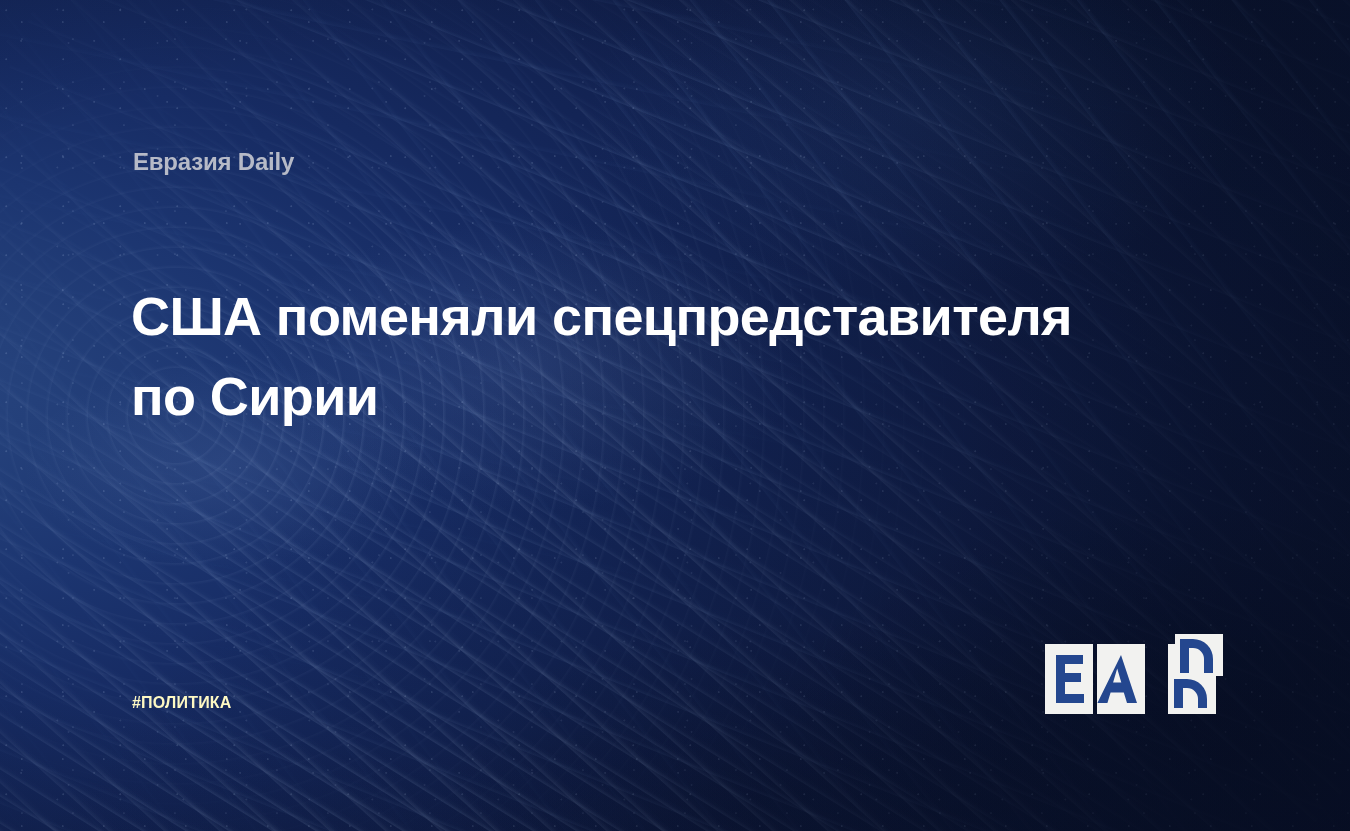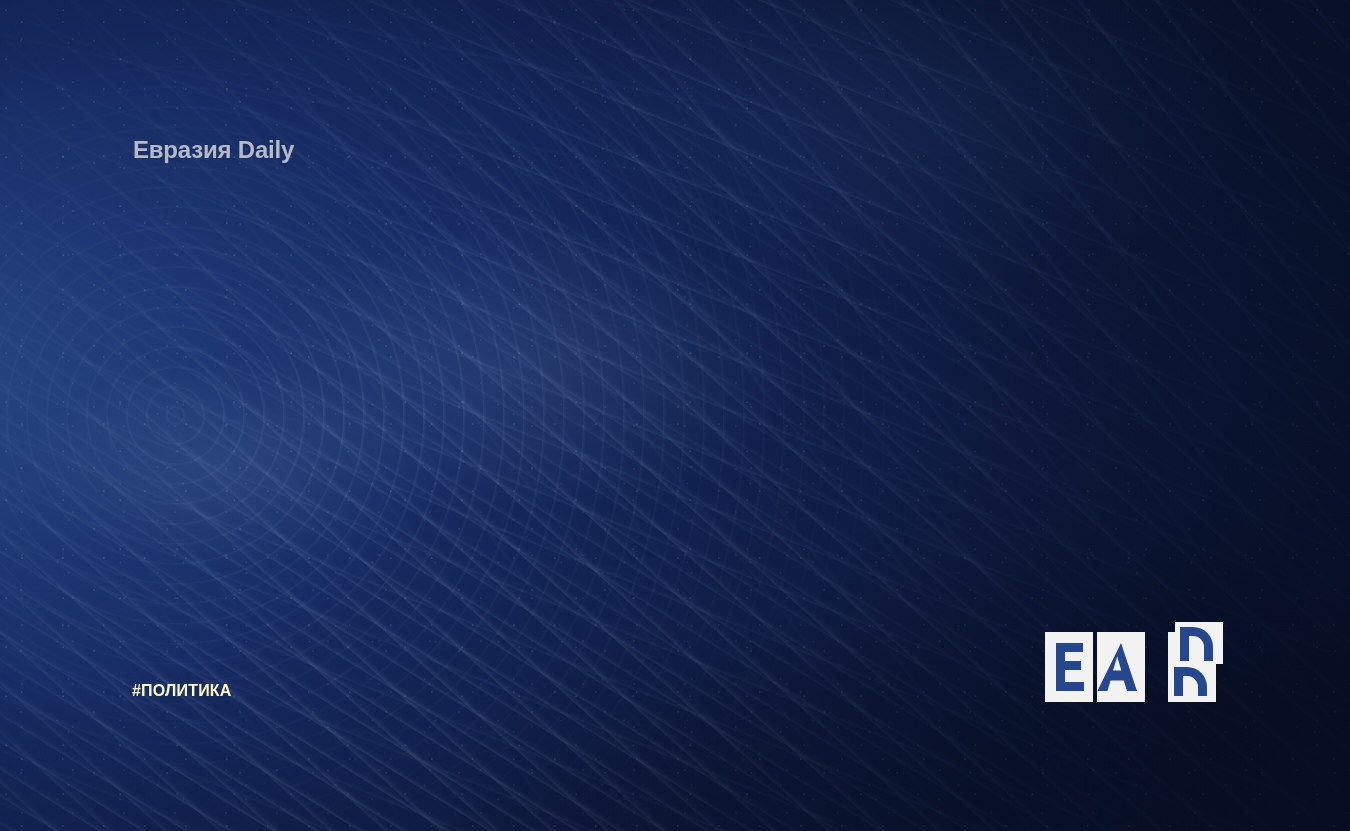--- a/index.html
+++ b/index.html
@@ -156,20 +156,21 @@
     inset: 0;
     background:
       linear-gradient(128deg, rgba(10,20,48,0.0) 34%, rgba(8,16,40,0.34) 72%, rgba(6,12,32,0.56) 100%),
       radial-gradient(ellipse 98% 98% at 30% 48%, rgba(0,0,0,0) 42%, rgba(5,10,26,0.42) 100%);
   }
 
   
   .content {
     position: absolute;
     inset: 0;
+    margin-top: 12px;
   }
 
   .brand {
     position: absolute;
     left: 133px;
     top: 136px;
     font-size: 24px;
     font-weight: bold;
     letter-spacing: -0.2px;
     color: #b6bac7;
@@ -233,20 +234,24 @@
     <i class="s5"></i>
   </div>
   <div class="bg-arcs"></div>
   <div class="bg-grain"></div>
   <div class="bg-vignette"></div>
 
   <div class="content">
 
     <div class="brand">Евразия Daily</div>
 
+    <h1 class="headline">
+      <span class="ln">США поменяли спецпредставителя</span>
+      <span class="ln">по Сирии</span>
+    </h1>
 
     <div class="tag">#ПОЛИТИКА</div>
 
     <div class="logo">
       <svg viewBox="0 0 180 82" xmlns="http://www.w3.org/2000/svg" aria-hidden="true">
 
         <rect x="131" y="0" width="48" height="42" fill="#f2f2f0"></rect>
 
         <rect x="1" y="10" width="48" height="70" fill="#f2f2f0"></rect>
         <rect x="53" y="10" width="48" height="70" fill="#f2f2f0"></rect>

